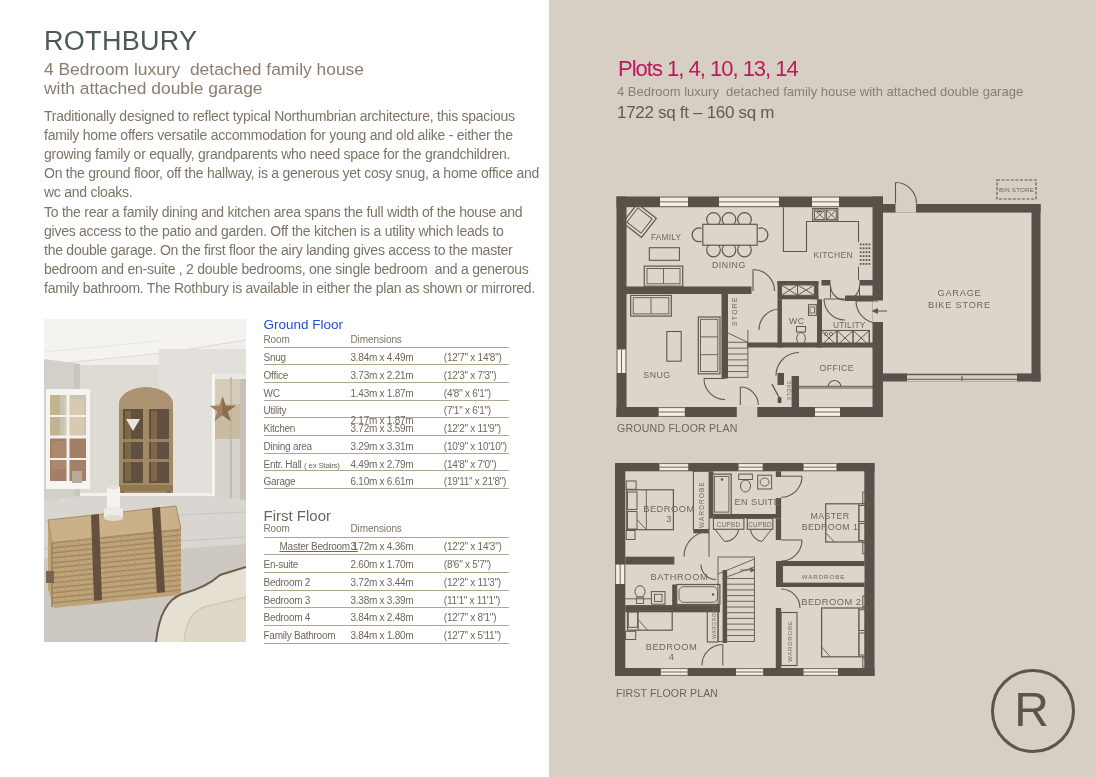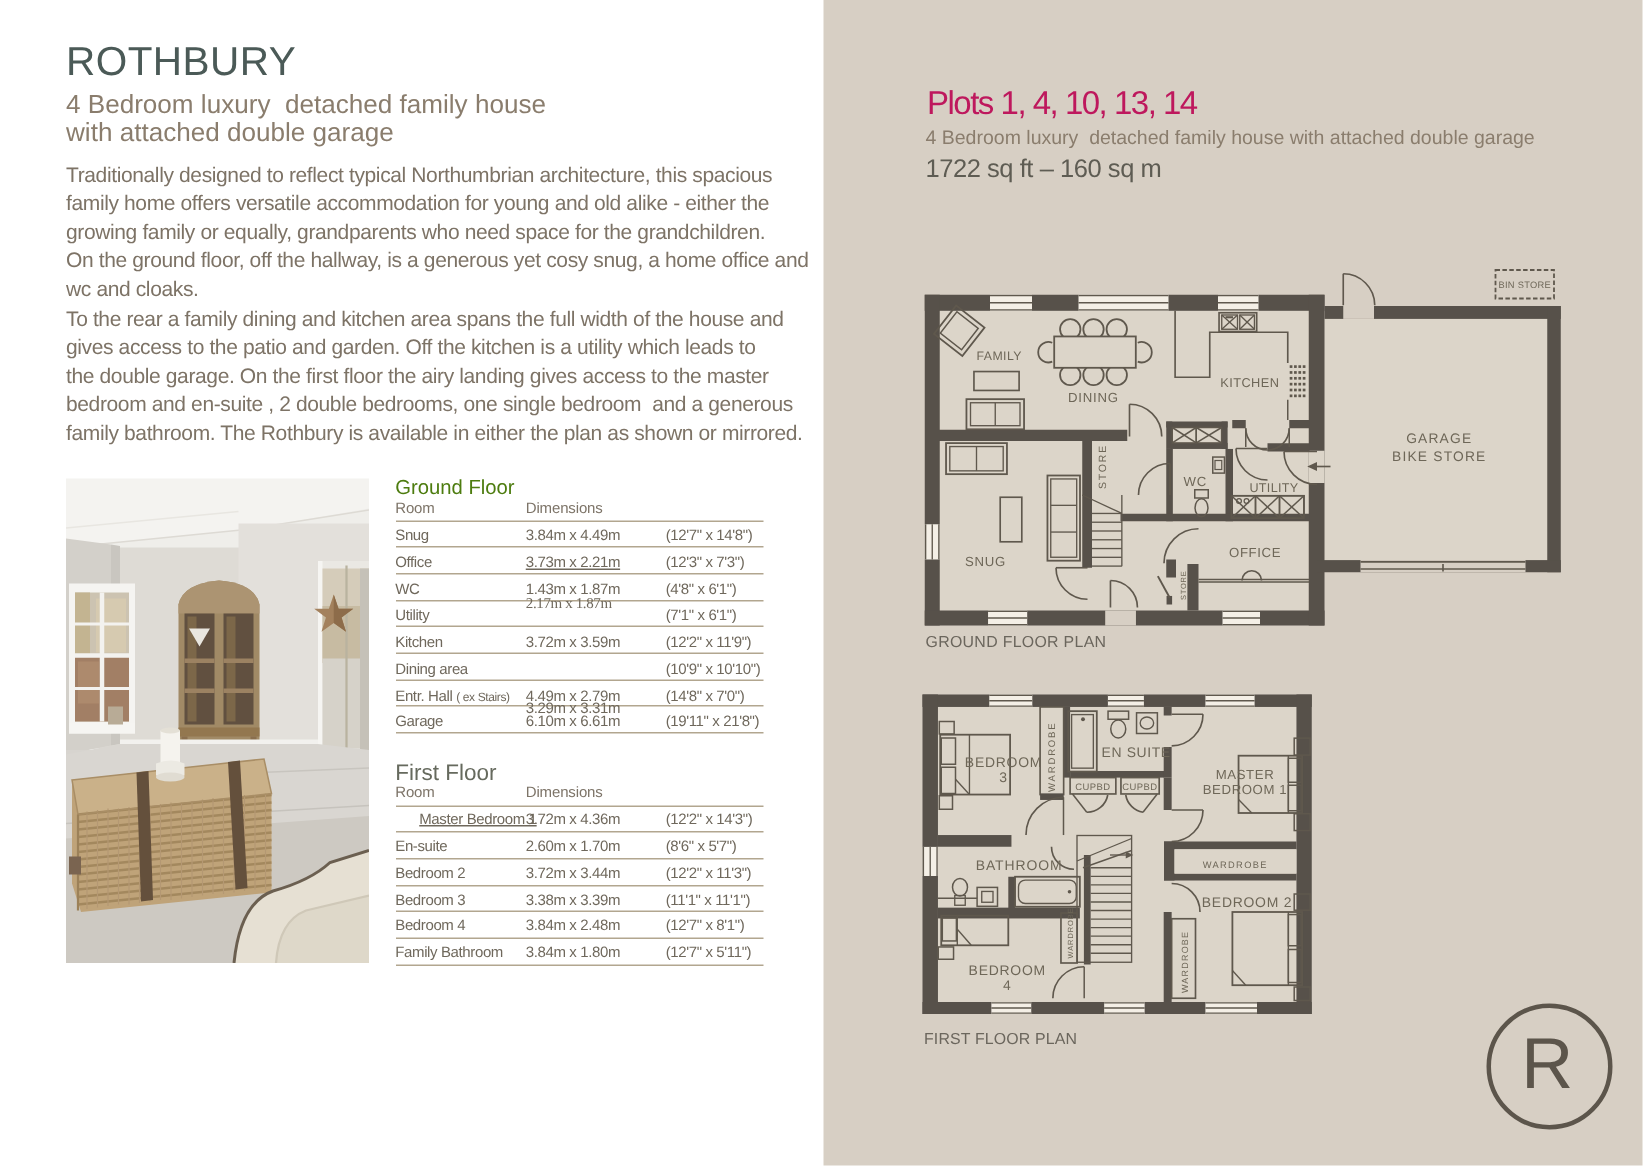--- a/index.html
+++ b/index.html
@@ -133,49 +133,49 @@
 <ellipse cx="69.5" cy="199" rx="9.5" ry="3" fill="#e0dcd2"></ellipse>
 
 <path d="M112 323 Q 116 283 138 275 Q 163 268 176 256 L 202 248 L 202 323 Z" fill="#e6e0d3"></path>
 <path d="M112 323 Q 116 283 138 275 Q 163 268 176 256 L 202 248" fill="none" stroke="#6b5f50" stroke-width="2"></path>
 <path d="M140 323 Q 142 295 160 288 L 202 278 L 202 323 Z" fill="#ded8c9"></path>
 <path d="M140 323 Q 142 295 160 288 L 202 278" fill="none" stroke="#cfc8b8" stroke-width="1.5"></path>
 </svg>
 </div>
 
 <div id="tables" class="abs" style="left:263.5px;top:317px;width:246px;height:330px;">
-<div class="abs" style="left:0;top:0px;font-size:13.5px;color:#4d7c0f;text-align:center;">Ground Floor</div>
+<div class="abs" style="left:0;top:0px;font-size:13.5px;color:#1d4ed8;text-align:center;">Ground Floor</div>
 <div class="abs thdr" style="left:0;top:16.5px;">Room</div>
 <div class="abs thdr" style="left:87px;top:16.5px;">Dimensions</div>
 <div class="abs trule" style="top:29.5px;"></div>
 <div class="abs trule" style="top:47.2px;"></div>
 <div class="abs trule" style="top:64.9px;"></div>
 <div class="abs trule" style="top:82.6px;"></div>
 <div class="abs trule" style="top:100.3px;"></div>
 <div class="abs trule" style="top:118.0px;"></div>
 <div class="abs trule" style="top:135.7px;"></div>
 <div class="abs trule" style="top:153.4px;"></div>
 <div class="abs trule" style="top:171.1px;"></div>
 <div class="abs trow" style="left:0;top:35.3px;">Snug</div>
 <div class="abs trow" style="left:87px;top:35.3px;">3.84m x 4.49m</div>
 <div class="abs trow" style="left:180.3px;top:35.3px;">(12'7" x 14'8")</div>
 <div class="abs trow" style="left:0;top:53.0px;">Office</div>
-<div class="abs trow" style="left:87px;top:53.0px;text-decoration:underline;">3.73m x 2.21m</div>
+<div class="abs trow" style="left:87px;top:53.0px;">3.73m x 2.21m</div>
 <div class="abs trow" style="left:180.3px;top:53.0px;">(12'3" x 7'3")</div>
 <div class="abs trow" style="left:0;top:70.7px;">WC</div>
 <div class="abs trow" style="left:87px;top:70.7px;">1.43m x 1.87m</div>
 <div class="abs trow" style="left:180.3px;top:70.7px;">(4'8" x 6'1")</div>
 <div class="abs trow" style="left:0;top:88.4px;">Utility</div>
-<div class="abs trow" style="left:87px;top:80px;font-family:Liberation Serif, serif;">2.17m x 1.87m</div>
+<div class="abs trow" style="left:87px;top:98px;">2.17m x 1.87m</div>
 <div class="abs trow" style="left:180.3px;top:88.4px;">(7'1" x 6'1")</div>
 <div class="abs trow" style="left:0;top:106.1px;">Kitchen</div>
 <div class="abs trow" style="left:87px;top:106.1px;">3.72m x 3.59m</div>
 <div class="abs trow" style="left:180.3px;top:106.1px;">(12'2" x 11'9")</div>
 <div class="abs trow" style="left:0;top:123.8px;">Dining area</div>
-<div class="abs trow" style="left:87px;top:123.8px;margin-top:26px;">3.29m x 3.31m</div>
+<div class="abs trow" style="left:87px;top:123.8px;">3.29m x 3.31m</div>
 <div class="abs trow" style="left:180.3px;top:123.8px;">(10'9" x 10'10")</div>
 <div class="abs trow" style="left:0;top:141.5px;">Entr. Hall <span style="font-size:8px">( ex Stairs)</span></div>
 <div class="abs trow" style="left:87px;top:141.5px;">4.49m x 2.79m</div>
 <div class="abs trow" style="left:180.3px;top:141.5px;">(14'8" x 7'0")</div>
 <div class="abs trow" style="left:0;top:159.2px;">Garage</div>
 <div class="abs trow" style="left:87px;top:159.2px;">6.10m x 6.61m</div>
 <div class="abs trow" style="left:180.3px;top:159.2px;">(19'11" x 21'8")</div>
 <div class="abs" style="left:0;top:189.5px;font-size:15px;color:#666a5e;">First Floor</div>
 <div class="abs thdr" style="left:0;top:206px;">Room</div>
 <div class="abs thdr" style="left:87px;top:206px;">Dimensions</div>

